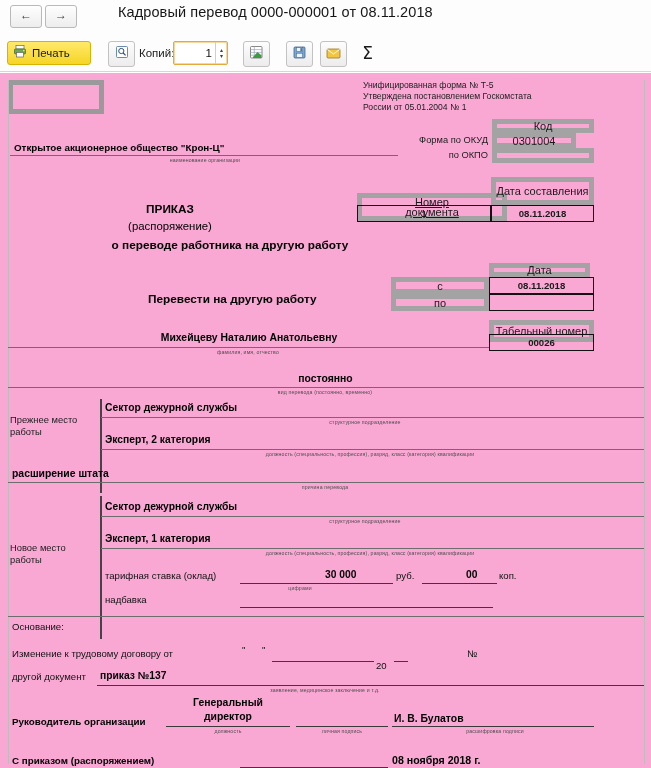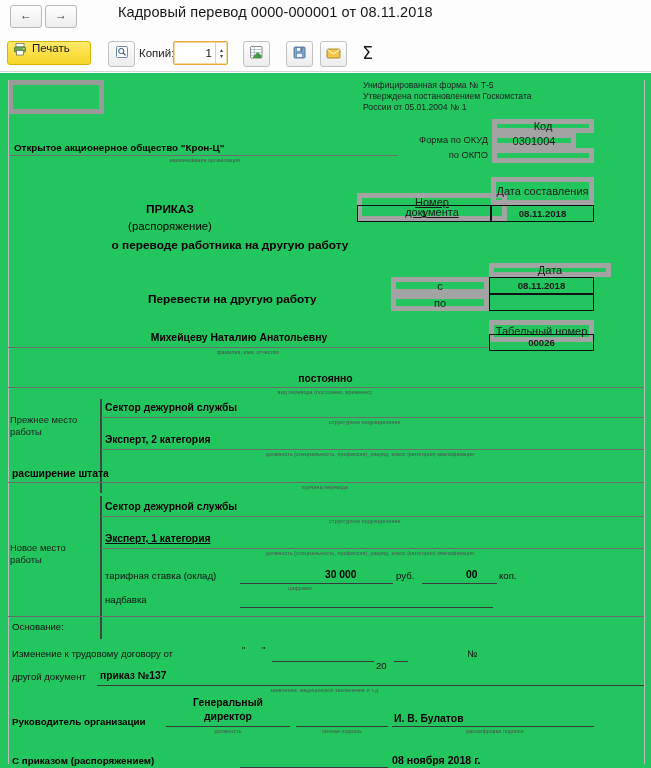--- a/index.html
+++ b/index.html
@@ -61,20 +61,21 @@
   .tb-print {
     position: absolute;
     left: 7px;
     top: 3px;
     height: 24px;
     min-width: 84px;
     background: linear-gradient(#ffe96b, #f5d525);
     border: 1px solid #d8b400;
     border-radius: 3px;
     display: flex;
+    align-items: center;
     gap: 5px;
     padding: 0 9px 0 5px;
     box-sizing: border-box;
     cursor: pointer;
   }
   .tb-print .lbl {
     font-size: 11.5px;
     color: #1a1a1a;
     font-weight: 400;
   }
@@ -159,21 +160,21 @@
     background: #d6d6d6;
   }
 
   
   .sheet {
     position: absolute;
     left: 0;
     top: 73px;
     width: 651px;
     height: 695px;
-    background: #22c55e;
+    background: #f9a8d4;
     font-size: 10.5px;
   }
 
   .hline { position: absolute; background: #6d6d6d; height: 1px; }
   .vline { position: absolute; background: #6d6d6d; width: 1px; }
 
   .cap {
     position: absolute;
     font-size: 5.2px;
     color: #4e4e4e;
@@ -370,29 +371,29 @@
   </div>
   <div class="cellbox" style="left:491px; top:104px; width:103px; height:28px;">Дата составления</div>
   <div class="cellbox strong" style="left:357px; top:132px; width:134px; height:17px;">1</div>
   <div class="cellbox strong" style="left:491px; top:132px; width:103px; height:17px;">08.11.2018</div>
 
   <div class="title-b" style="left:0; top:129px; width:340px; text-align:center;">ПРИКАЗ</div>
   <div class="big-b" style="left:0; top:147px; width:340px; text-align:center; font-weight:normal; font-size:11.4px;">(распоряжение)</div>
   <div class="title-b" style="left:0; top:165px; width:460px; text-align:center;">о переводе работника на другую работу</div>
 
   <div class="title-b" style="left:148px; top:207px;margin-top:12px;">Перевести на другую работу</div>
-  <div class="cellbox" style="left:489px; top:190px; width:122px; height:14px;">Дата</div>
+  <div class="cellbox" style="left:489px; top:190px; width:101px; height:14px;">Дата</div>
   <div class="cellbox" style="left:391px; top:204px; width:98px; height:17px;">с</div>
   <div class="cellbox strong" style="left:489px; top:204px; width:105px; height:17px;">08.11.2018</div>
   <div class="cellbox" style="left:391px; top:221px; width:98px; height:17px;">по</div>
   <div class="cellbox strong" style="left:489px; top:221px; width:105px; height:17px;"></div>
 
   <div class="cellbox" style="left:489px; top:247px; width:105px; height:22px;">Табельный номер</div>
   <div class="cellbox strong" style="left:489px; top:261px; width:105px; height:17px;">00026</div>
-  <div class="txt-b" style="left:4px; top:259px; width:470px; text-align:center; font-size:10.4px;">Михейцеву Наталию Анатольевну</div>
+  <div class="txt-b" style="left:14px; top:259px; width:470px; text-align:center; font-size:10.4px;">Михейцеву Наталию Анатольевну</div>
   <div class="hline" style="left:8px; top:274px; width:481px;"></div>
   <div class="cap" style="left:148px; top:276px; width:200px;">фамилия, имя, отчество</div>
 
   <div class="txt-b" style="left:0; top:300px; width:651px; text-align:center; font-size:10.4px;">постоянно</div>
   <div class="hline" style="left:8px; top:314px; width:636px;"></div>
   <div class="cap" style="left:180px; top:316px; width:290px;">вид перевода (постоянно, временно)</div>
 
   <div class="side-lbl" style="left:10px; top:341px; white-space:pre-line;">Прежнее место
 работы</div>
   <div class="vline" style="left:100px; top:326px; width:1.6px; height:94px; background:#444;"></div>
@@ -410,21 +411,21 @@
   <div class="cap" style="left:200px; top:411px; width:250px;">причина перевода</div>
 
   <div class="side-lbl" style="left:10px; top:469px; white-space:pre-line;">Новое место
 работы</div>
   <div class="vline" style="left:100px; top:423px; width:1.6px; height:143px; background:#444;"></div>
 
   <div class="fill-b" style="left:105px; top:428px;">Сектор дежурной службы</div>
   <div class="hline" style="left:101px; top:443px; width:543px;"></div>
   <div class="cap" style="left:220px; top:445px; width:290px;">структурное подразделение</div>
 
-  <div class="fill-b" style="left:105px; top:460px;text-decoration:underline;">Эксперт, 1 категория</div>
+  <div class="fill-b" style="left:105px; top:460px;">Эксперт, 1 категория</div>
   <div class="hline" style="left:101px; top:475px; width:543px;"></div>
   <div class="cap" style="left:180px; top:477px; width:380px;">должность (специальность, профессия), разряд, класс (категория) квалификации</div>
 
   <div class="txt" style="left:105px; top:497px;">тарифная ставка (оклад)</div>
   <div class="hline" style="left:240px; top:510px; width:153px; background:#3a3a3a;"></div>
   <div class="fill-b" style="left:325px; top:496px;">30 000</div>
   <div class="txt" style="left:396px; top:497px;">руб.</div>
   <div class="hline" style="left:422px; top:510px; width:75px; background:#3a3a3a;"></div>
   <div class="fill-b" style="left:466px; top:496px;">00</div>
   <div class="txt" style="left:499px; top:497px;">коп.</div>

